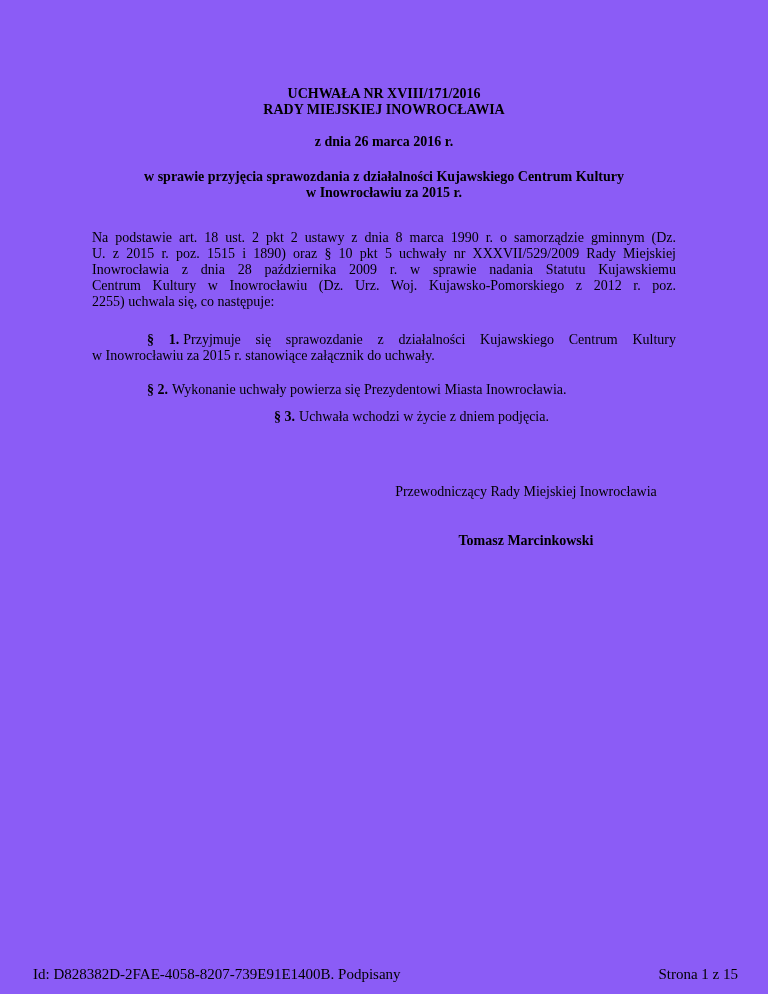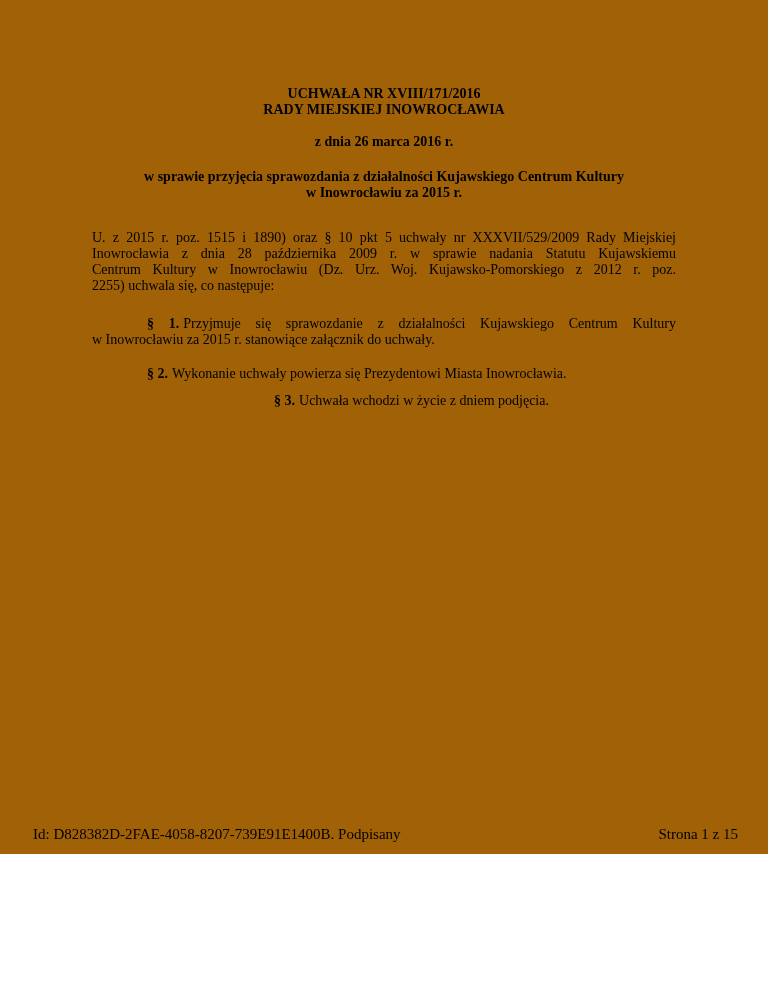--- a/index.html
+++ b/index.html
@@ -3,22 +3,22 @@
 <meta charset="utf-8">
 <style>
   html, body {
     margin: 0;
     padding: 0;
     background: #ffffff;
   }
   .page {
     position: relative;
     width: 768px;
-    height: 854px;
-    background: #a16207;
+    height: 994px;
+    background: #8b5cf6;
     color: #000000;
     font-family: "Liberation Serif", "DejaVu Serif", serif;
     font-size: 14px;
     line-height: 16px;
     overflow: hidden;
   }
   .content {
     position: absolute;
     top: 0;
     left: 92px;
@@ -77,39 +77,44 @@
     </div>
 
     <div class="center-bold doc-date line">z dnia 26 marca 2016 r.</div>
 
     <div class="center-bold doc-subject">
       <div class="line">w sprawie przyjęcia sprawozdania z działalności Kujawskiego Centrum Kultury</div>
       <div class="line">w Inowrocławiu za 2015 r.</div>
     </div>
 
     <div class="legal-basis">
+      <div class="line just">Na podstawie art. 18 ust. 2 pkt 2 ustawy z dnia 8 marca 1990 r. o samorządzie gminnym (Dz.</div>
       <div class="line just">U. z 2015 r. poz. 1515 i 1890) oraz § 10 pkt 5 uchwały nr XXXVII/529/2009 Rady Miejskiej</div>
       <div class="line just">Inowrocławia z dnia 28 października 2009 r. w sprawie nadania Statutu Kujawskiemu</div>
       <div class="line just">Centrum Kultury w Inowrocławiu (Dz. Urz. Woj. Kujawsko-Pomorskiego z 2012 r. poz.</div>
       <div class="line">2255) uchwala się, co następuje:</div>
     </div>
 
     <div class="section-1">
       <div class="line indent just"><b class="sec-label">§ 1.</b><span>Przyjmuje się sprawozdanie z działalności Kujawskiego Centrum Kultury</span></div>
       <div class="line">w Inowrocławiu za 2015 r. stanowiące załącznik do uchwały.</div>
     </div>
 
     <div class="section-2">
       <div class="line indent"><b class="sec-label">§ 2.</b><span>Wykonanie uchwały powierza się Prezydentowi Miasta Inowrocławia.</span></div>
     </div>
 
     <div class="section-3">
       <div class="line indent"><b class="sec-label">§ 3.</b><span>Uchwała wchodzi w życie z dniem podjęcia.</span></div>
     </div>
 
+    <div class="signature">
+      <div class="line">Przewodniczący Rady Miejskiej Inowrocławia</div>
+      <div class="line signature-name">Tomasz Marcinkowski</div>
+    </div>
 
   </div>
 
   <div class="footer">
     <span>Id: D828382D-2FAE-4058-8207-739E91E1400B. Podpisany</span>
     <span>Strona 1 z 15</span>
   </div>
 </div>
 
 </body></html>

